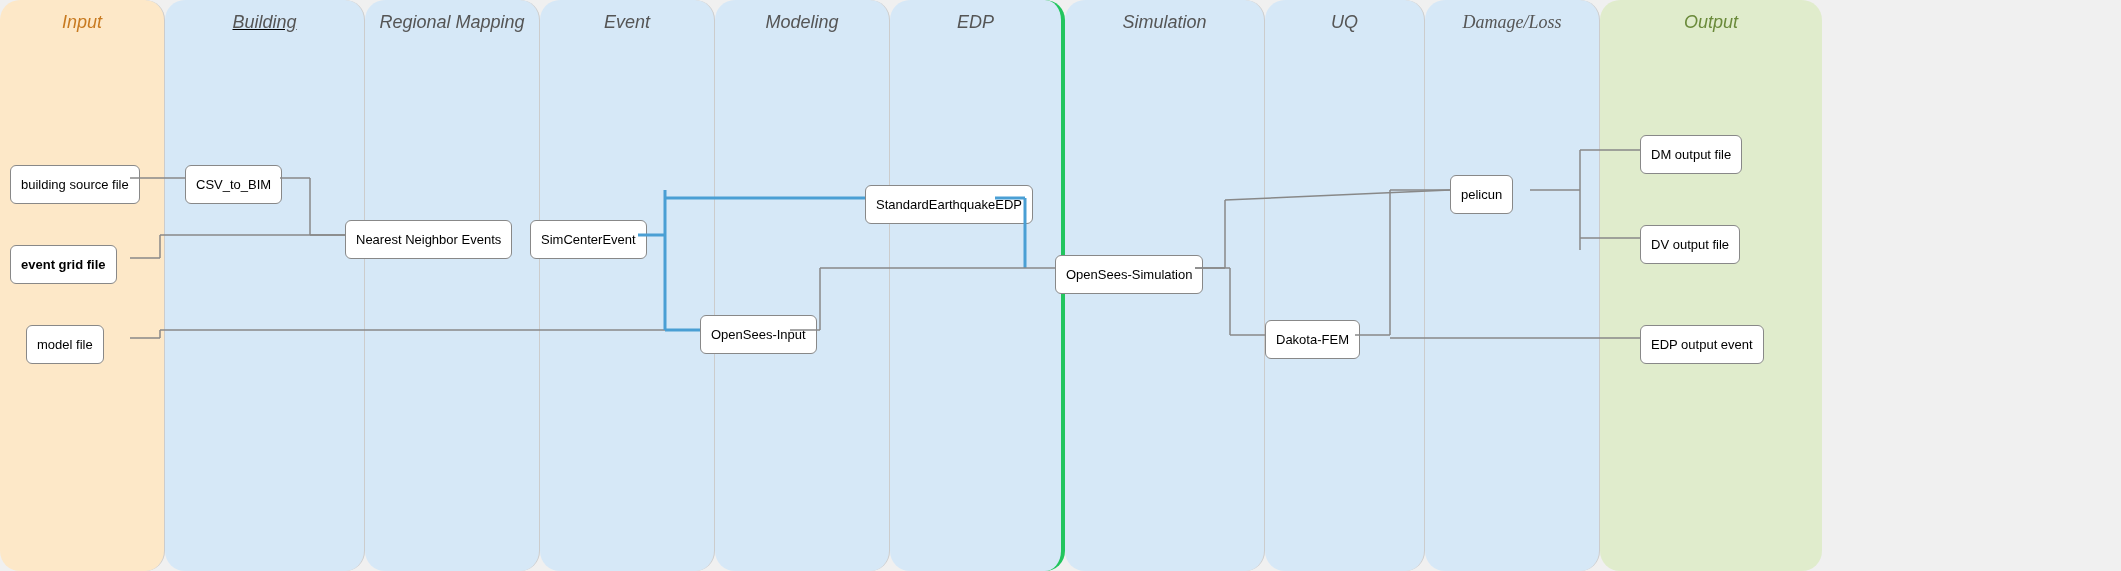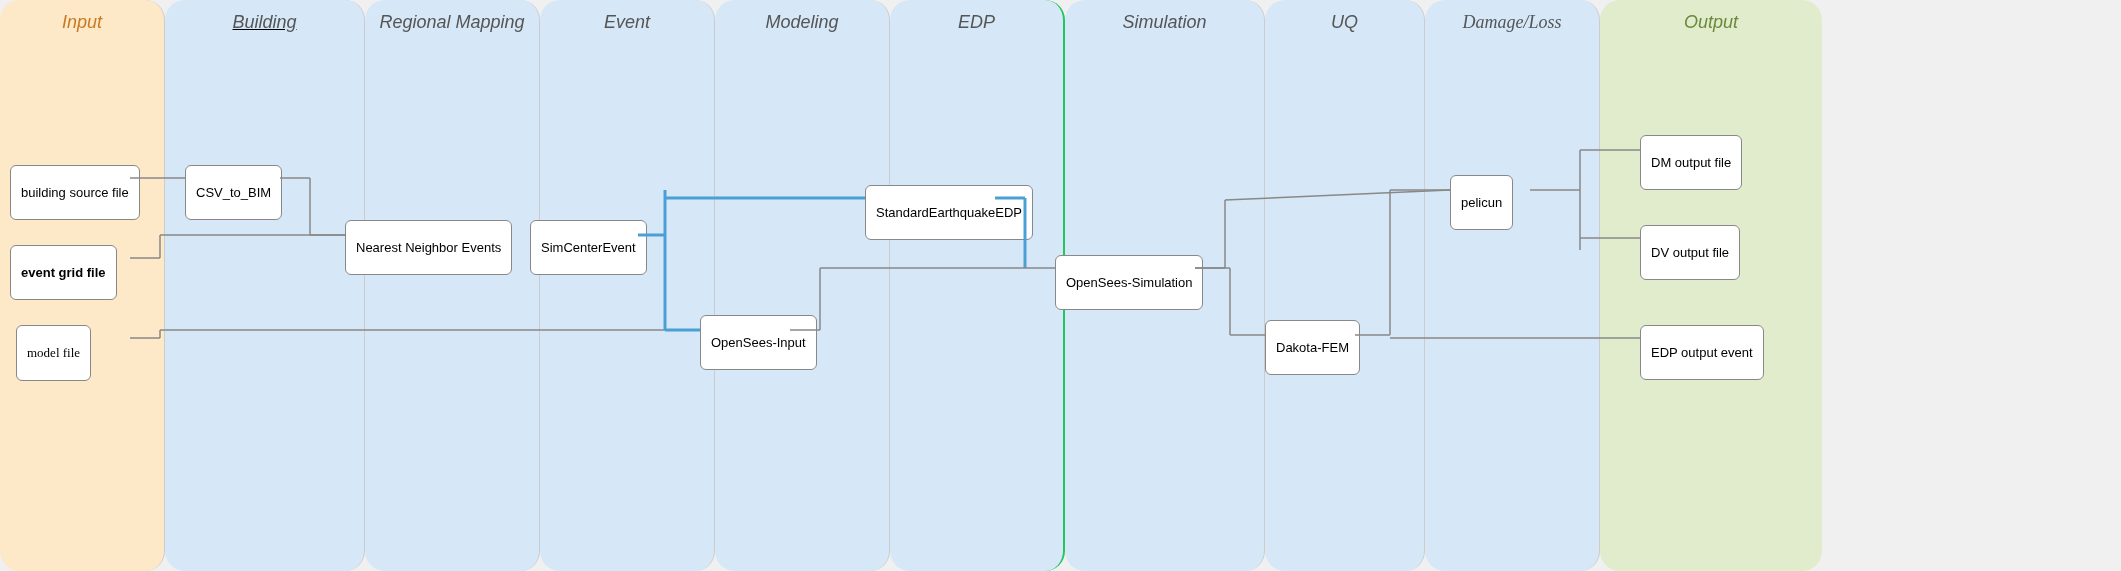--- a/index.html
+++ b/index.html
@@ -46,21 +46,21 @@
       border-right: 1px solid #ccc;
     }
     .col-modeling {
       width: 175px;
       background: #d6e8f7;
       border-right: 1px solid #ccc;
     }
     .col-edp {
       width: 175px;
       background: #d6e8f7;
-      border-right: 2px solid #22c55e;
+      border-right: 4px solid #22c55e;
     }
     .col-simulation {
       width: 200px;
       background: #d6e8f7;
       border-right: 1px solid #ccc;
     }
     .col-uq {
       width: 160px;
       background: #d6e8f7;
       border-right: 1px solid #ccc;
@@ -85,21 +85,21 @@
       height: 45px;
     }
     .col-input .col-header { color: #c87a20; }
     .col-output .col-header { color: #6a8a3a; }
 
     .node {
       position: absolute;
       background: #fff;
       border: 1.5px solid #888;
       border-radius: 6px;
-      padding: 19px 10px;
+      padding: 11px 10px;
       font-size: 13px;
       white-space: nowrap;
       text-align: center;
       cursor: default;
     }
     
     .svg-overlay {
       position: absolute;
       top: 0;
       left: 0;
@@ -143,21 +143,21 @@
   <div class="column col-output">
     <div class="col-header">Output</div>
   </div>
 
   <div class="node" id="node-building-source" style="left:10px; top:165px;">
     <span>building source file</span>
   </div>
   <div class="node" id="node-event-grid" style="left:10px; top:245px;font-weight:bold;">
     <span>event grid file</span>
   </div>
-  <div class="node" id="node-model-file" style="left:16px; top:325px;font-family:Liberation Serif, serif;">
+  <div class="node" id="node-model-file" style="left:26px; top:325px;">
     <span>model file</span>
   </div>
 
   <div class="node" id="node-csv-to-bim" style="left:185px; top:165px;">
     <span>CSV_to_BIM</span>
   </div>
 
   <div class="node" id="node-nearest-neighbor" style="left:345px; top:220px;">
     <span>Nearest Neighbor Events</span>
   </div>

